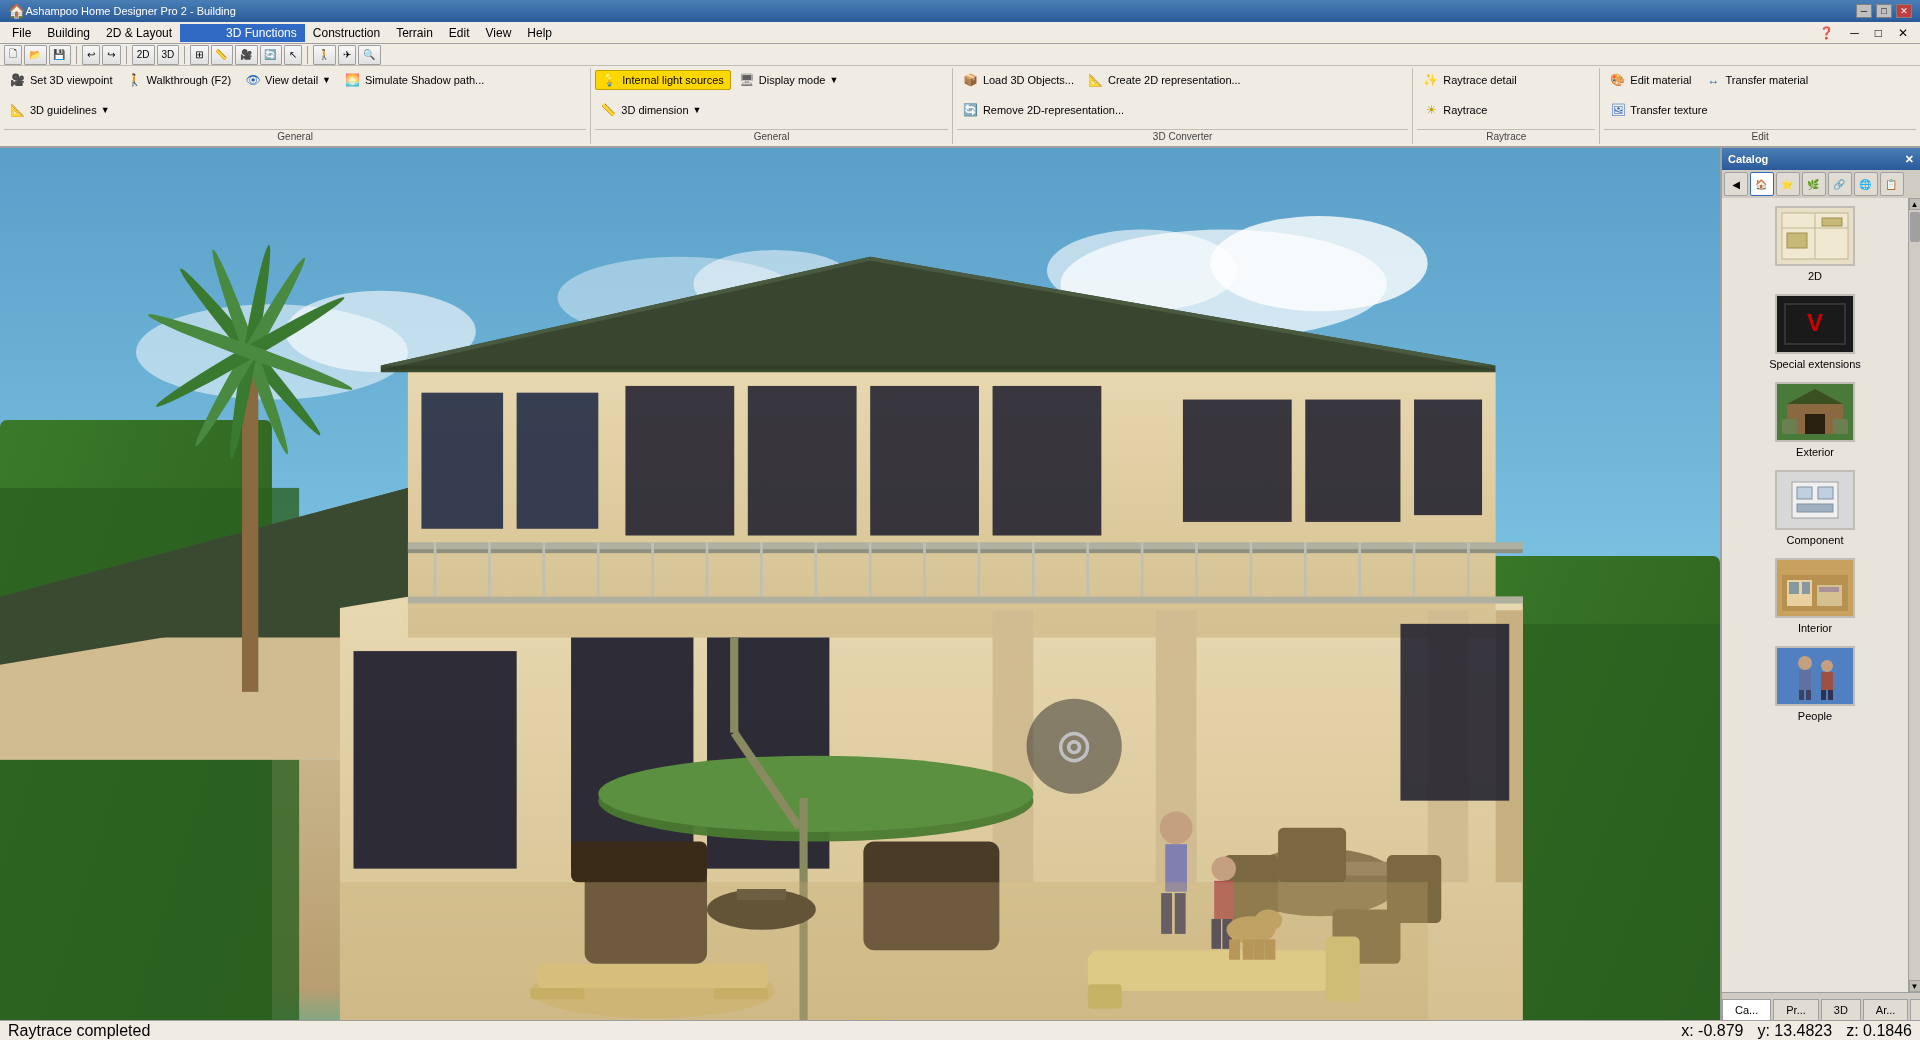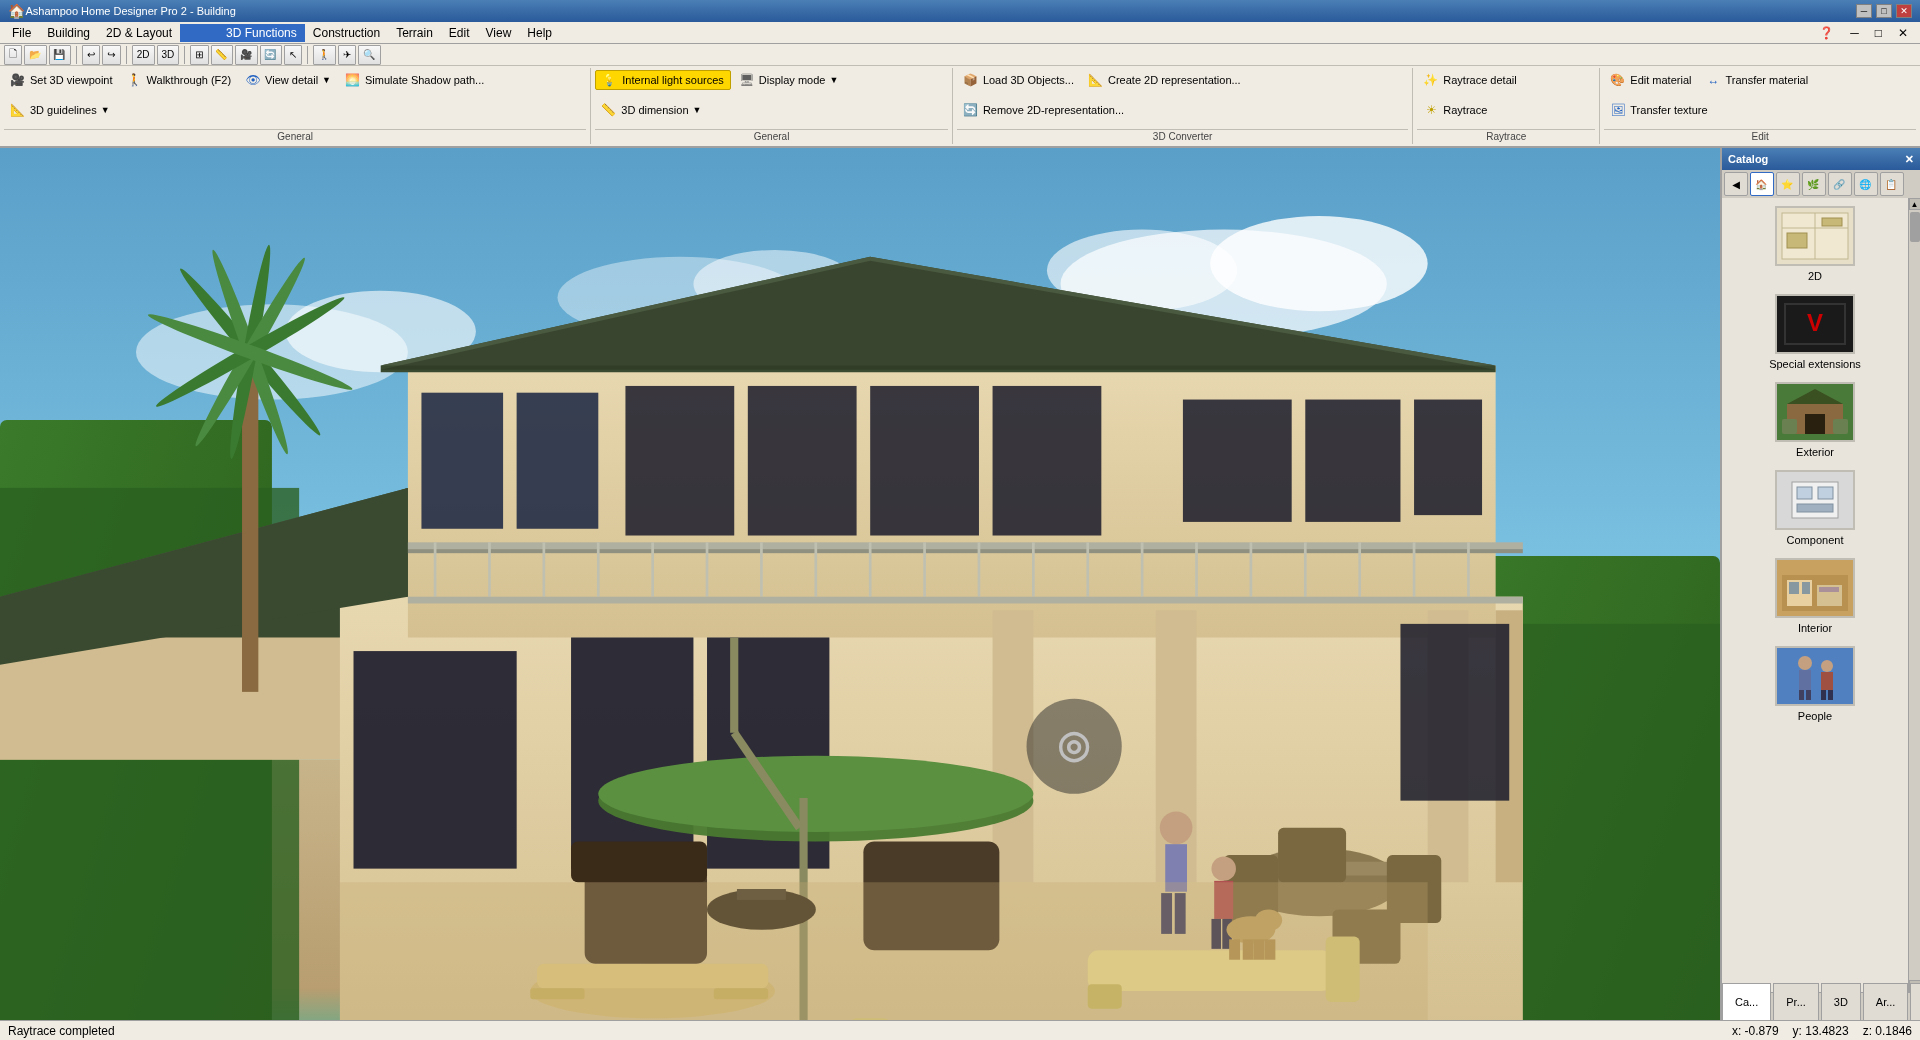--- a/index.html
+++ b/index.html
@@ -135,21 +135,21 @@
     }
 
     
     #statusbar {
       height: 20px;
       background: #f0ece4;
       border-top: 1px solid #a0a0a0;
       display: flex;
       align-items: center;
       padding: 0 8px;
-      font-size: 12px;
+      font-size: 16px;
       color: #000;
       justify-content: space-between;
     }
     #statusbar .coords {
       display: flex; gap: 14px;
     }
 
     
     #right-panel {
       width: 200px;
@@ -225,21 +225,21 @@
 
     
     #bottom-tabs {
       height: 28px;
       background: #d0ccc4;
       display: flex;
       align-items: flex-end;
       border-top: 1px solid #a0a0a0;
     }
     .bottom-tab {
-      padding: 12px 12px;
+      padding: 4px 12px;
       background: #e0dcd4;
       border: 1px solid #a0a0a0;
       border-bottom: none;
       cursor: pointer;
       font-size: 11px;
       margin-right: 2px;
     }
     .bottom-tab.active { background: #fff; }
 
     

